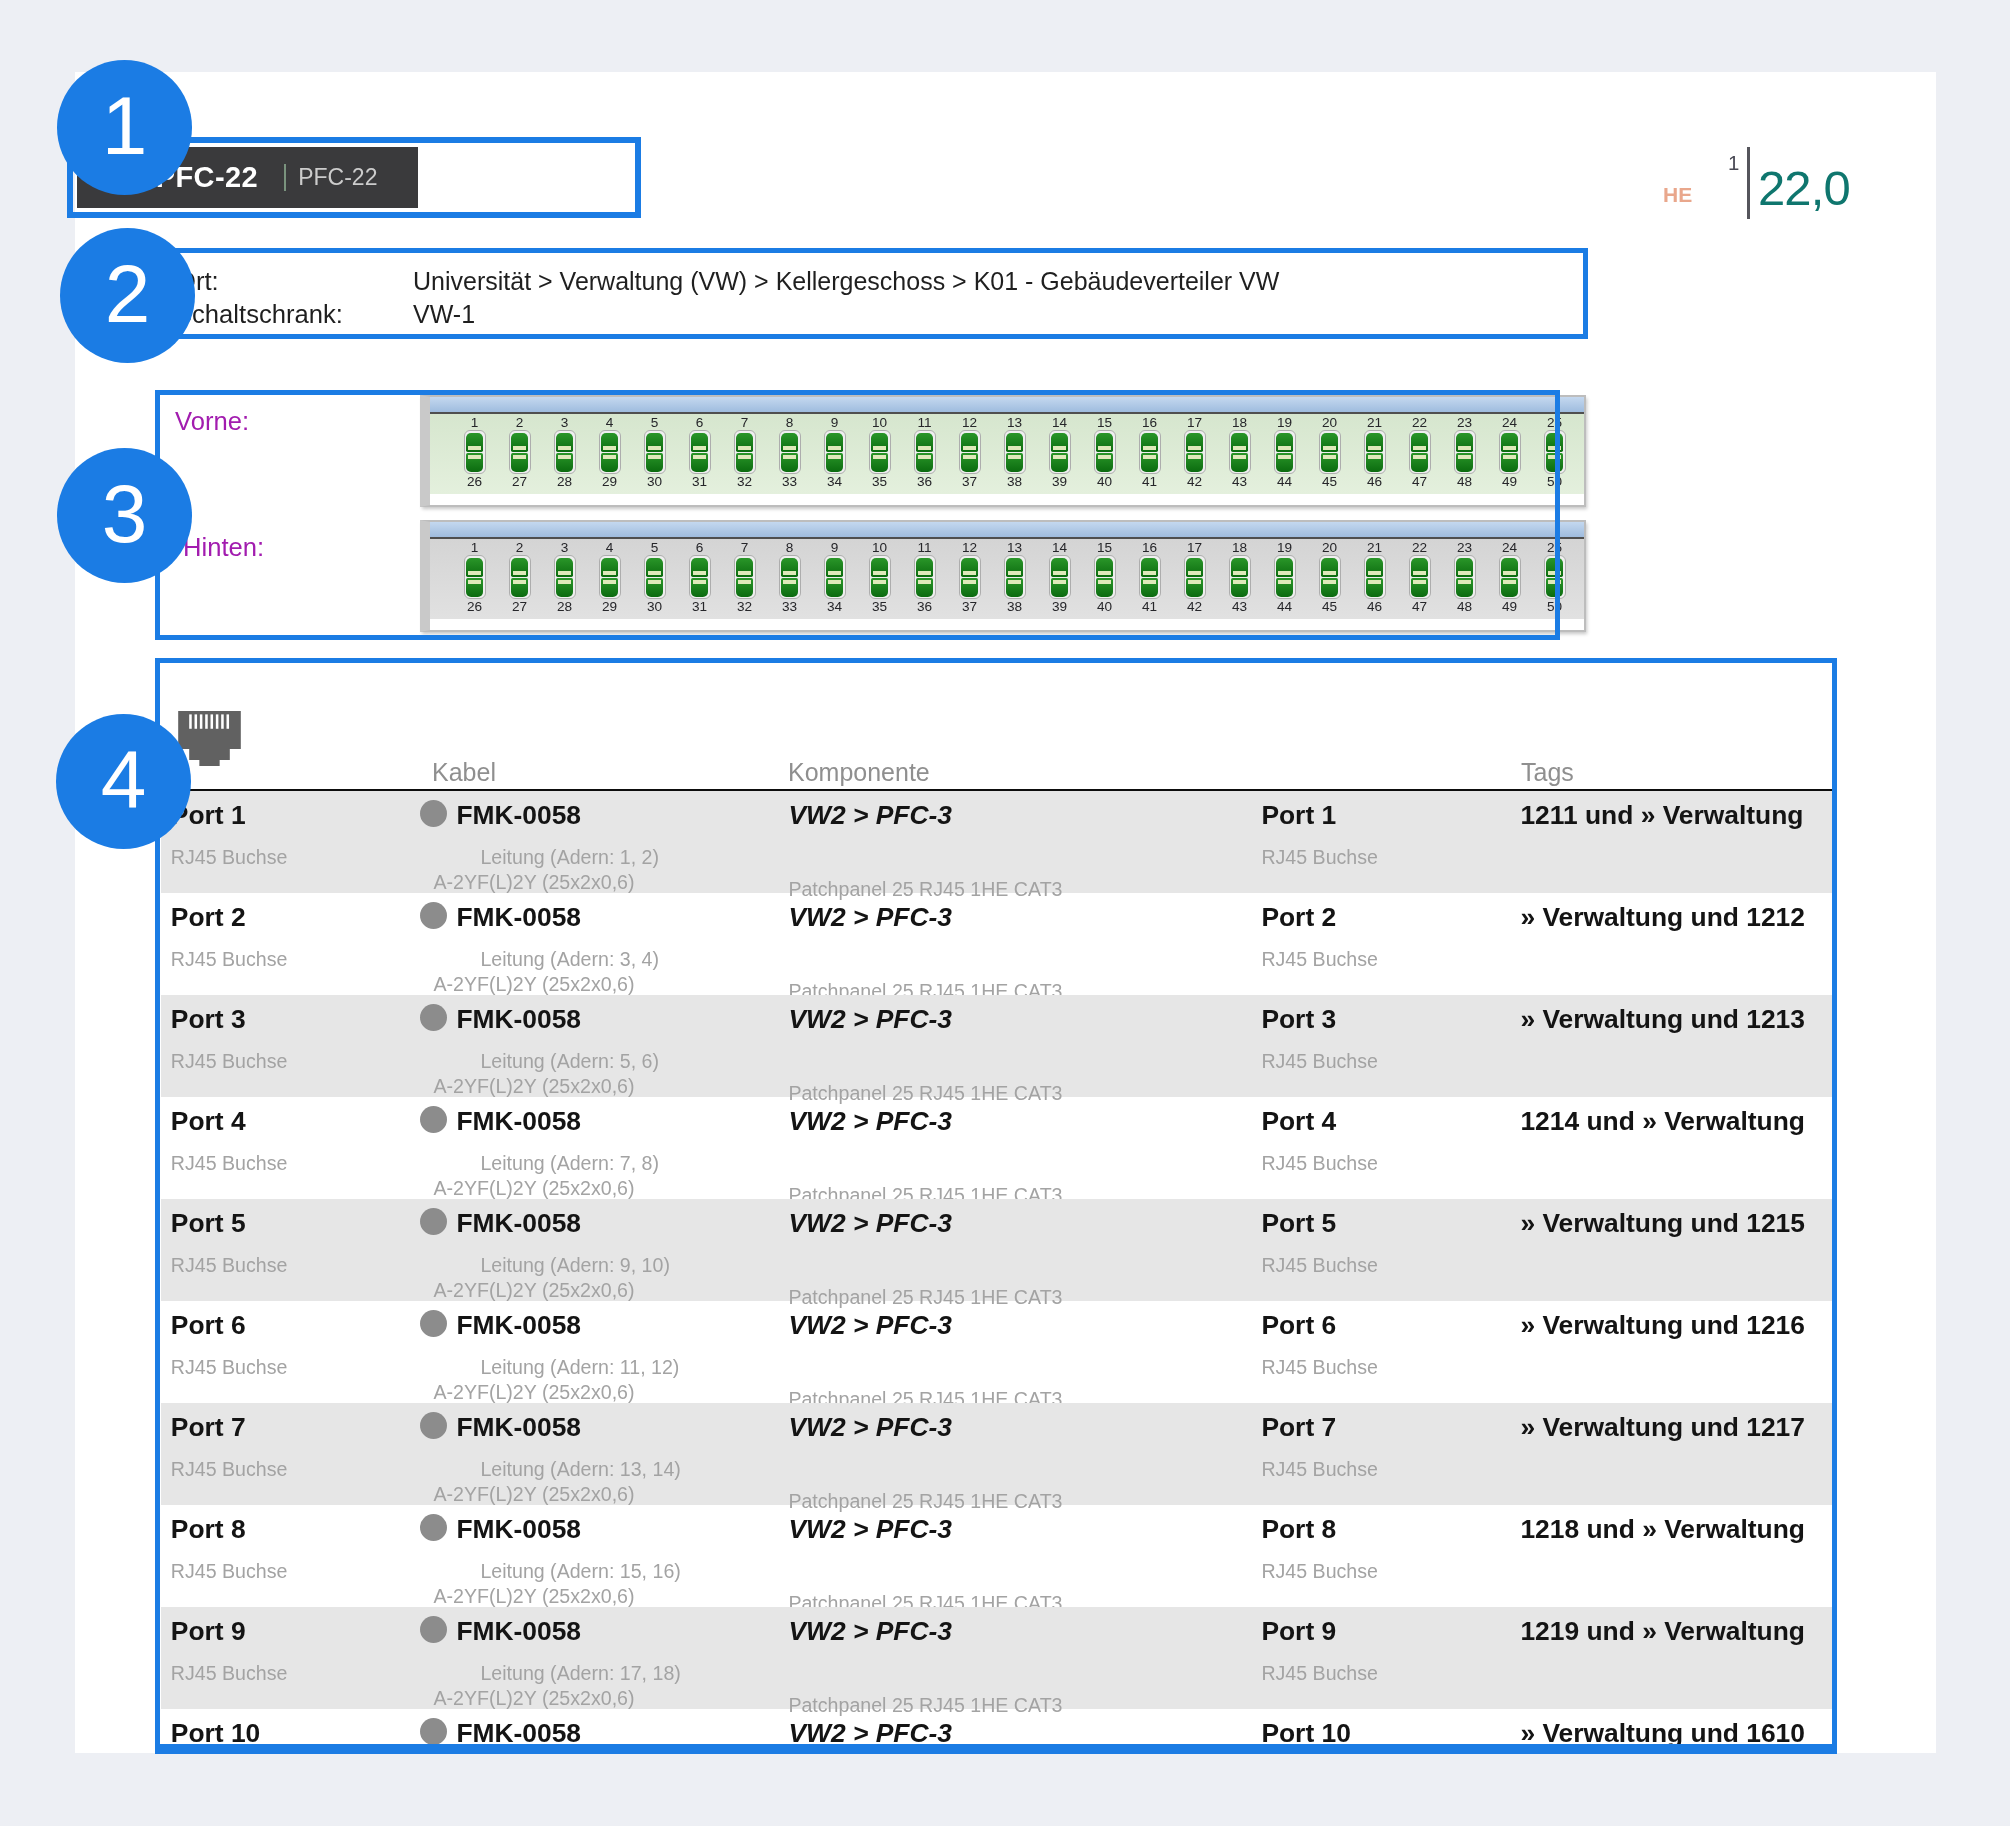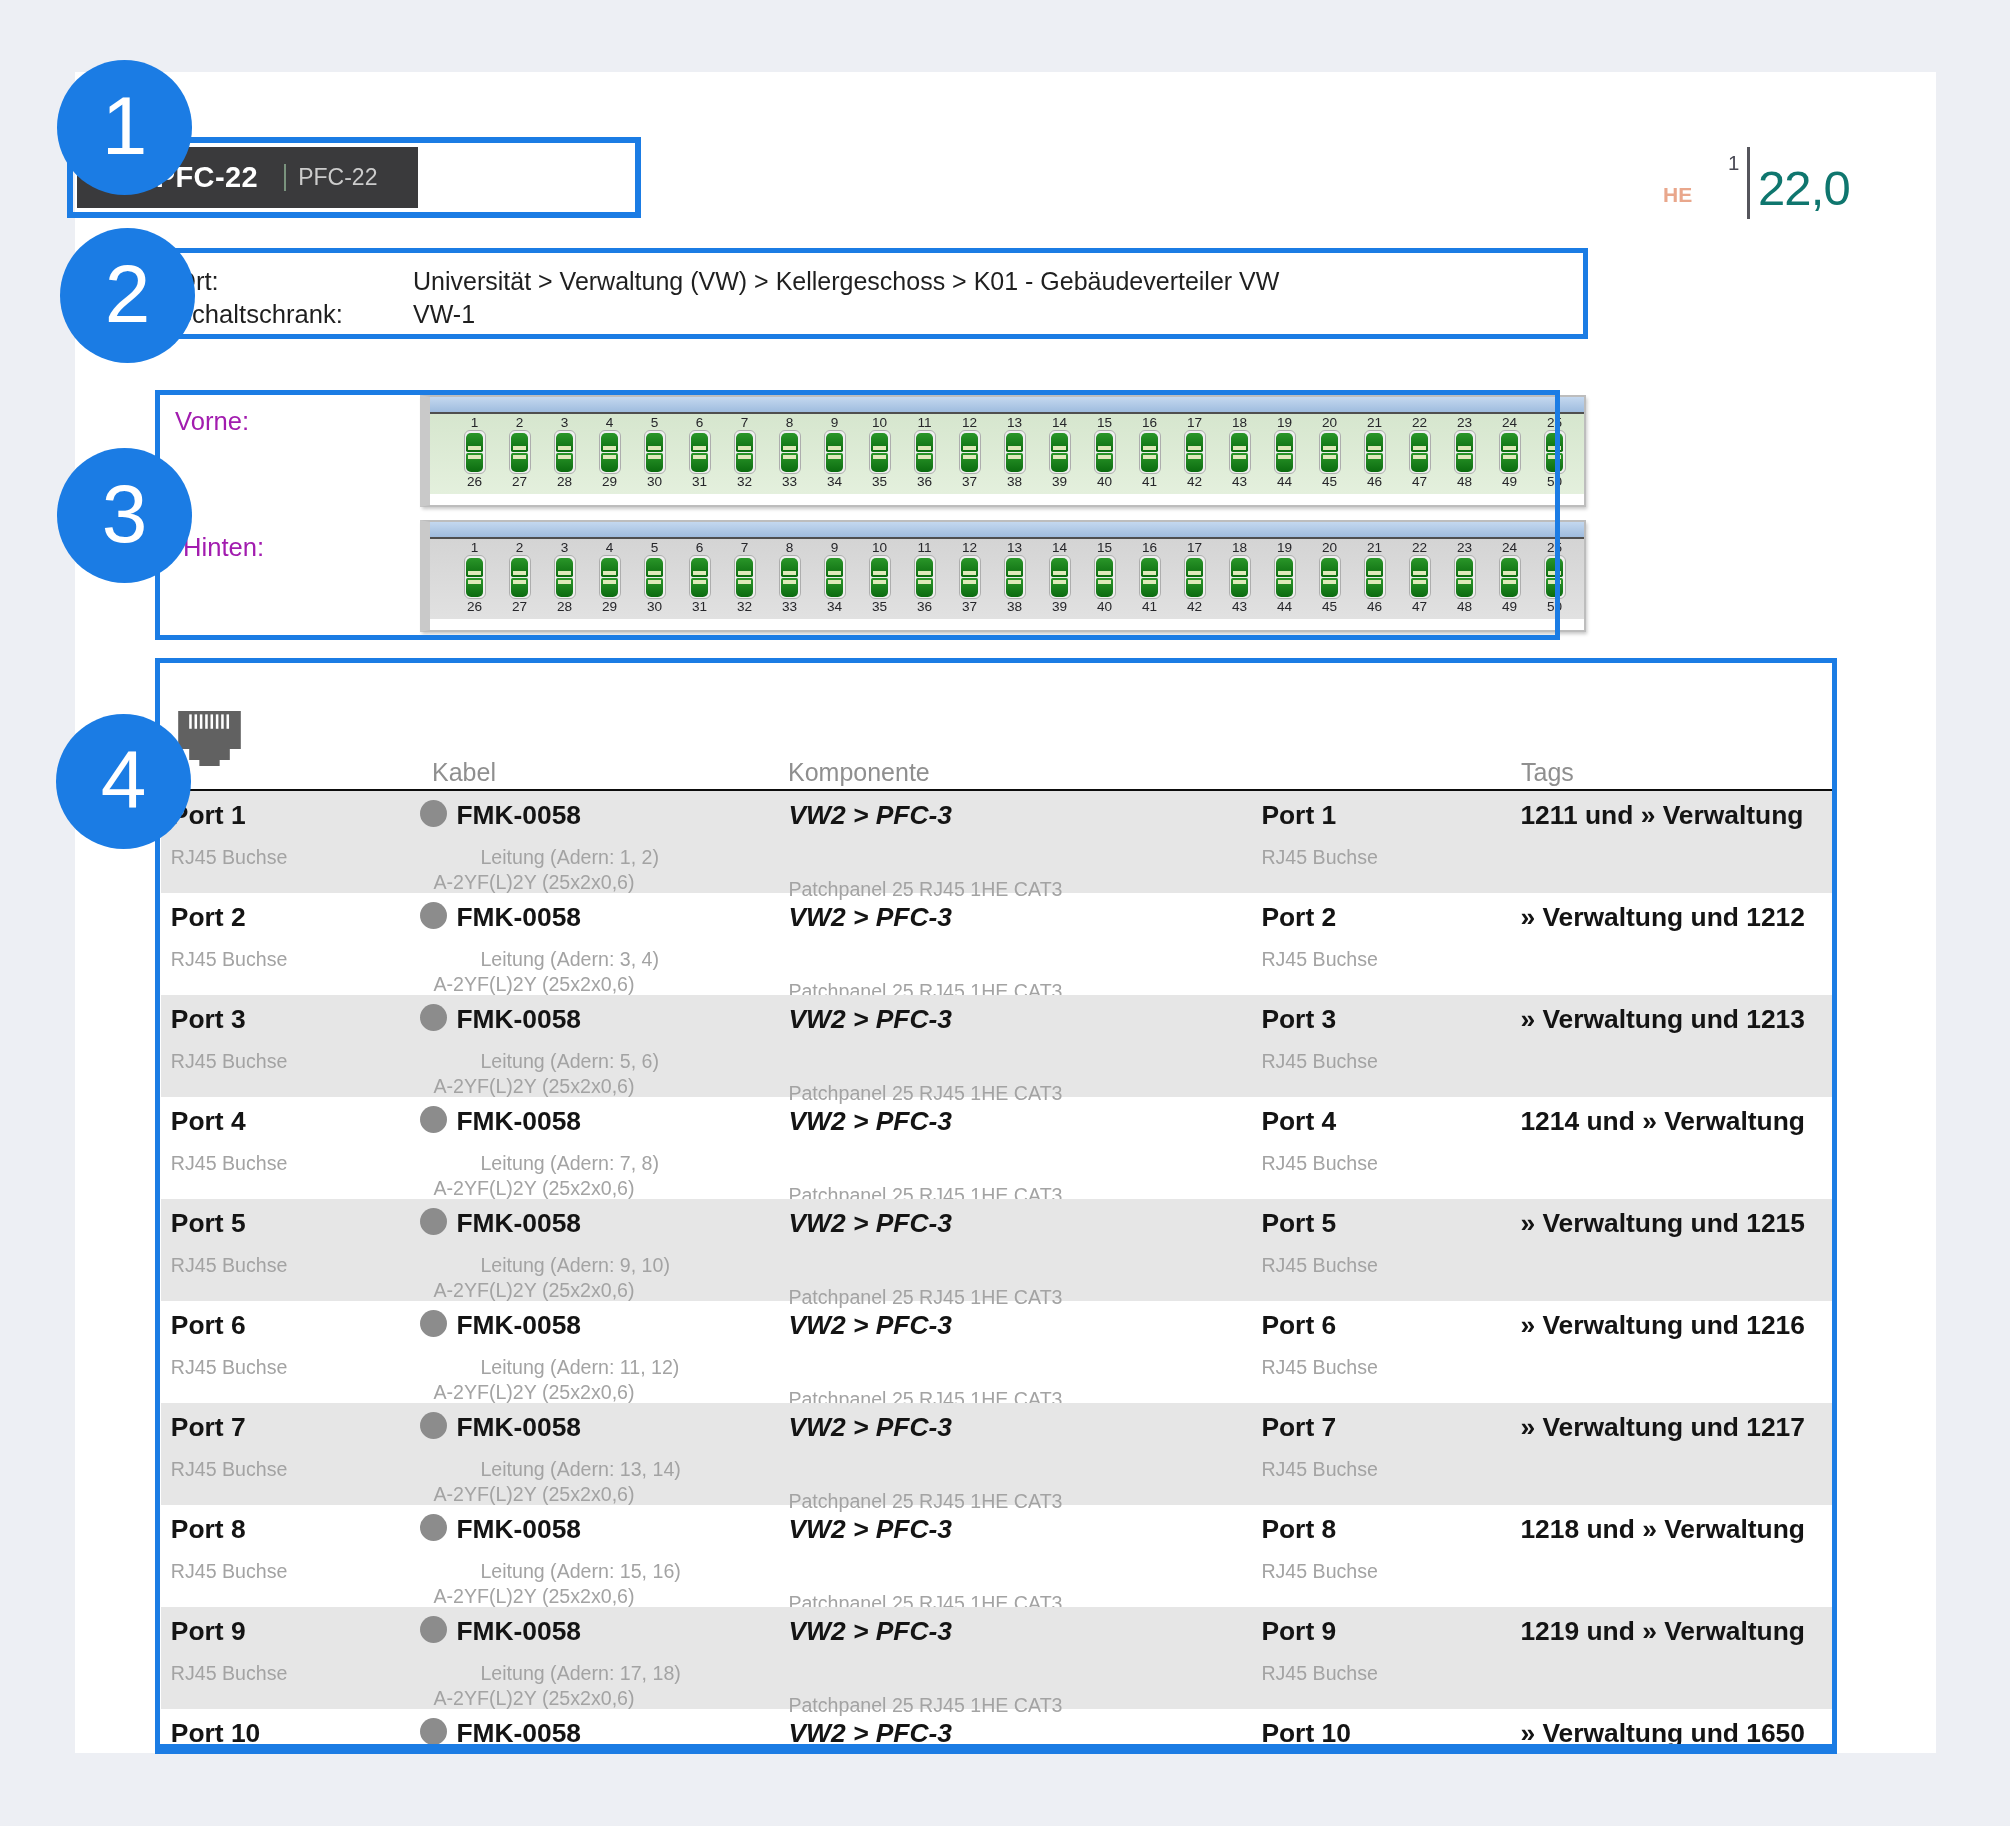--- a/index.html
+++ b/index.html
@@ -720,21 +720,21 @@
     <div class="cmain c-name">Port 10</div>
     <div class="csub c-name-sub"></div>
     <div class="cable-dot"></div>
     <div class="cmain c-cable">FMK-0058</div>
     <div class="csub c-cable-sub1"></div>
     <div class="csub c-cable-sub2"></div>
     <div class="cmain c-comp">VW2 &gt; PFC-3</div>
     <div class="csub c-comp-sub"></div>
     <div class="cmain c-port">Port 10</div>
     <div class="csub c-port-sub"></div>
-    <div class="cmain c-tags">» Verwaltung und 1650</div>
+    <div class="cmain c-tags">» Verwaltung und 1610</div>
   </div>
 </div>
 </div>
 
 <div class="obox obox1"></div>
 <div class="obox obox2"></div>
 <div class="obox obox3"></div>
 <div class="obox obox4"></div>
 
 <div class="callout co1">1</div>

